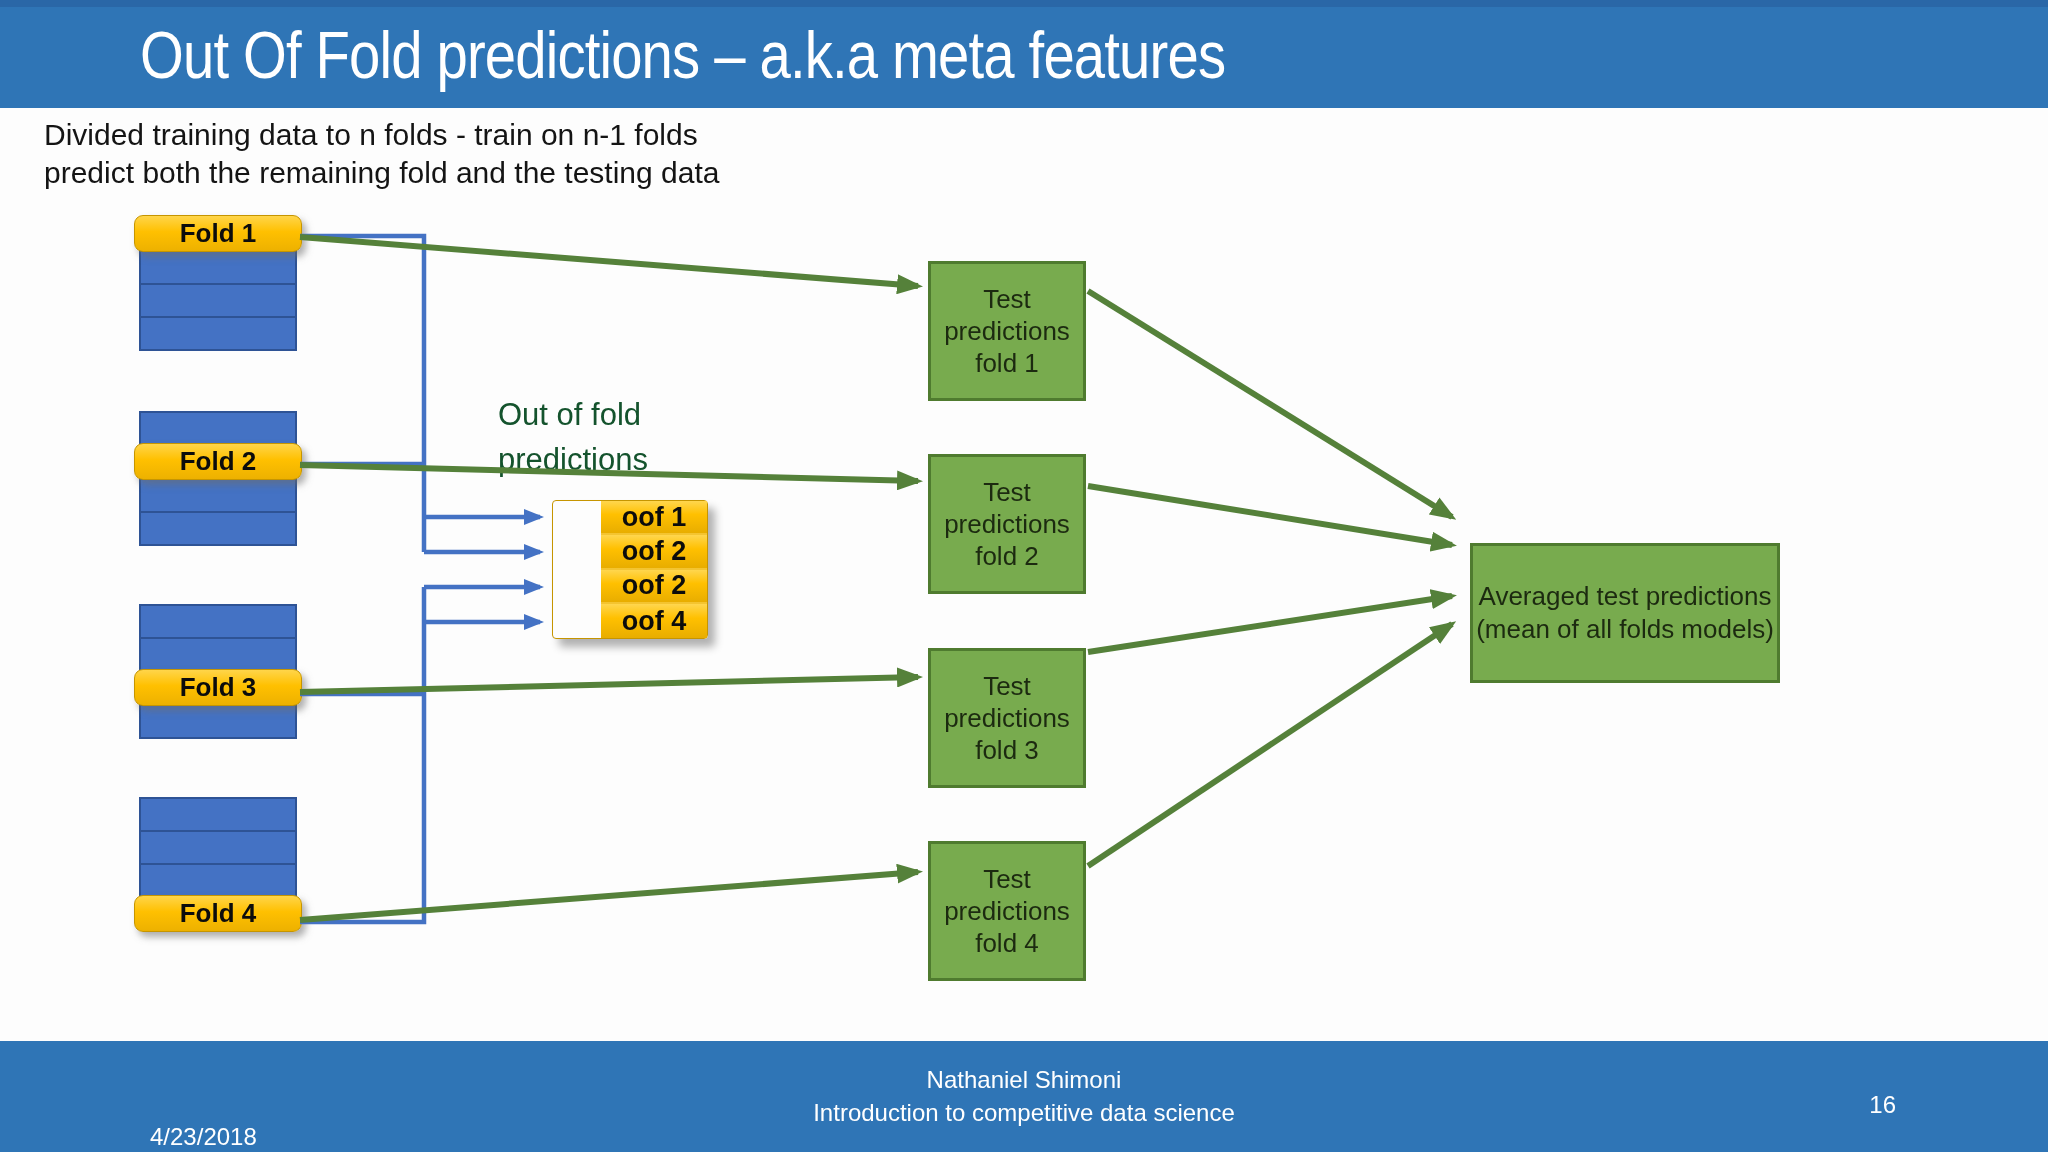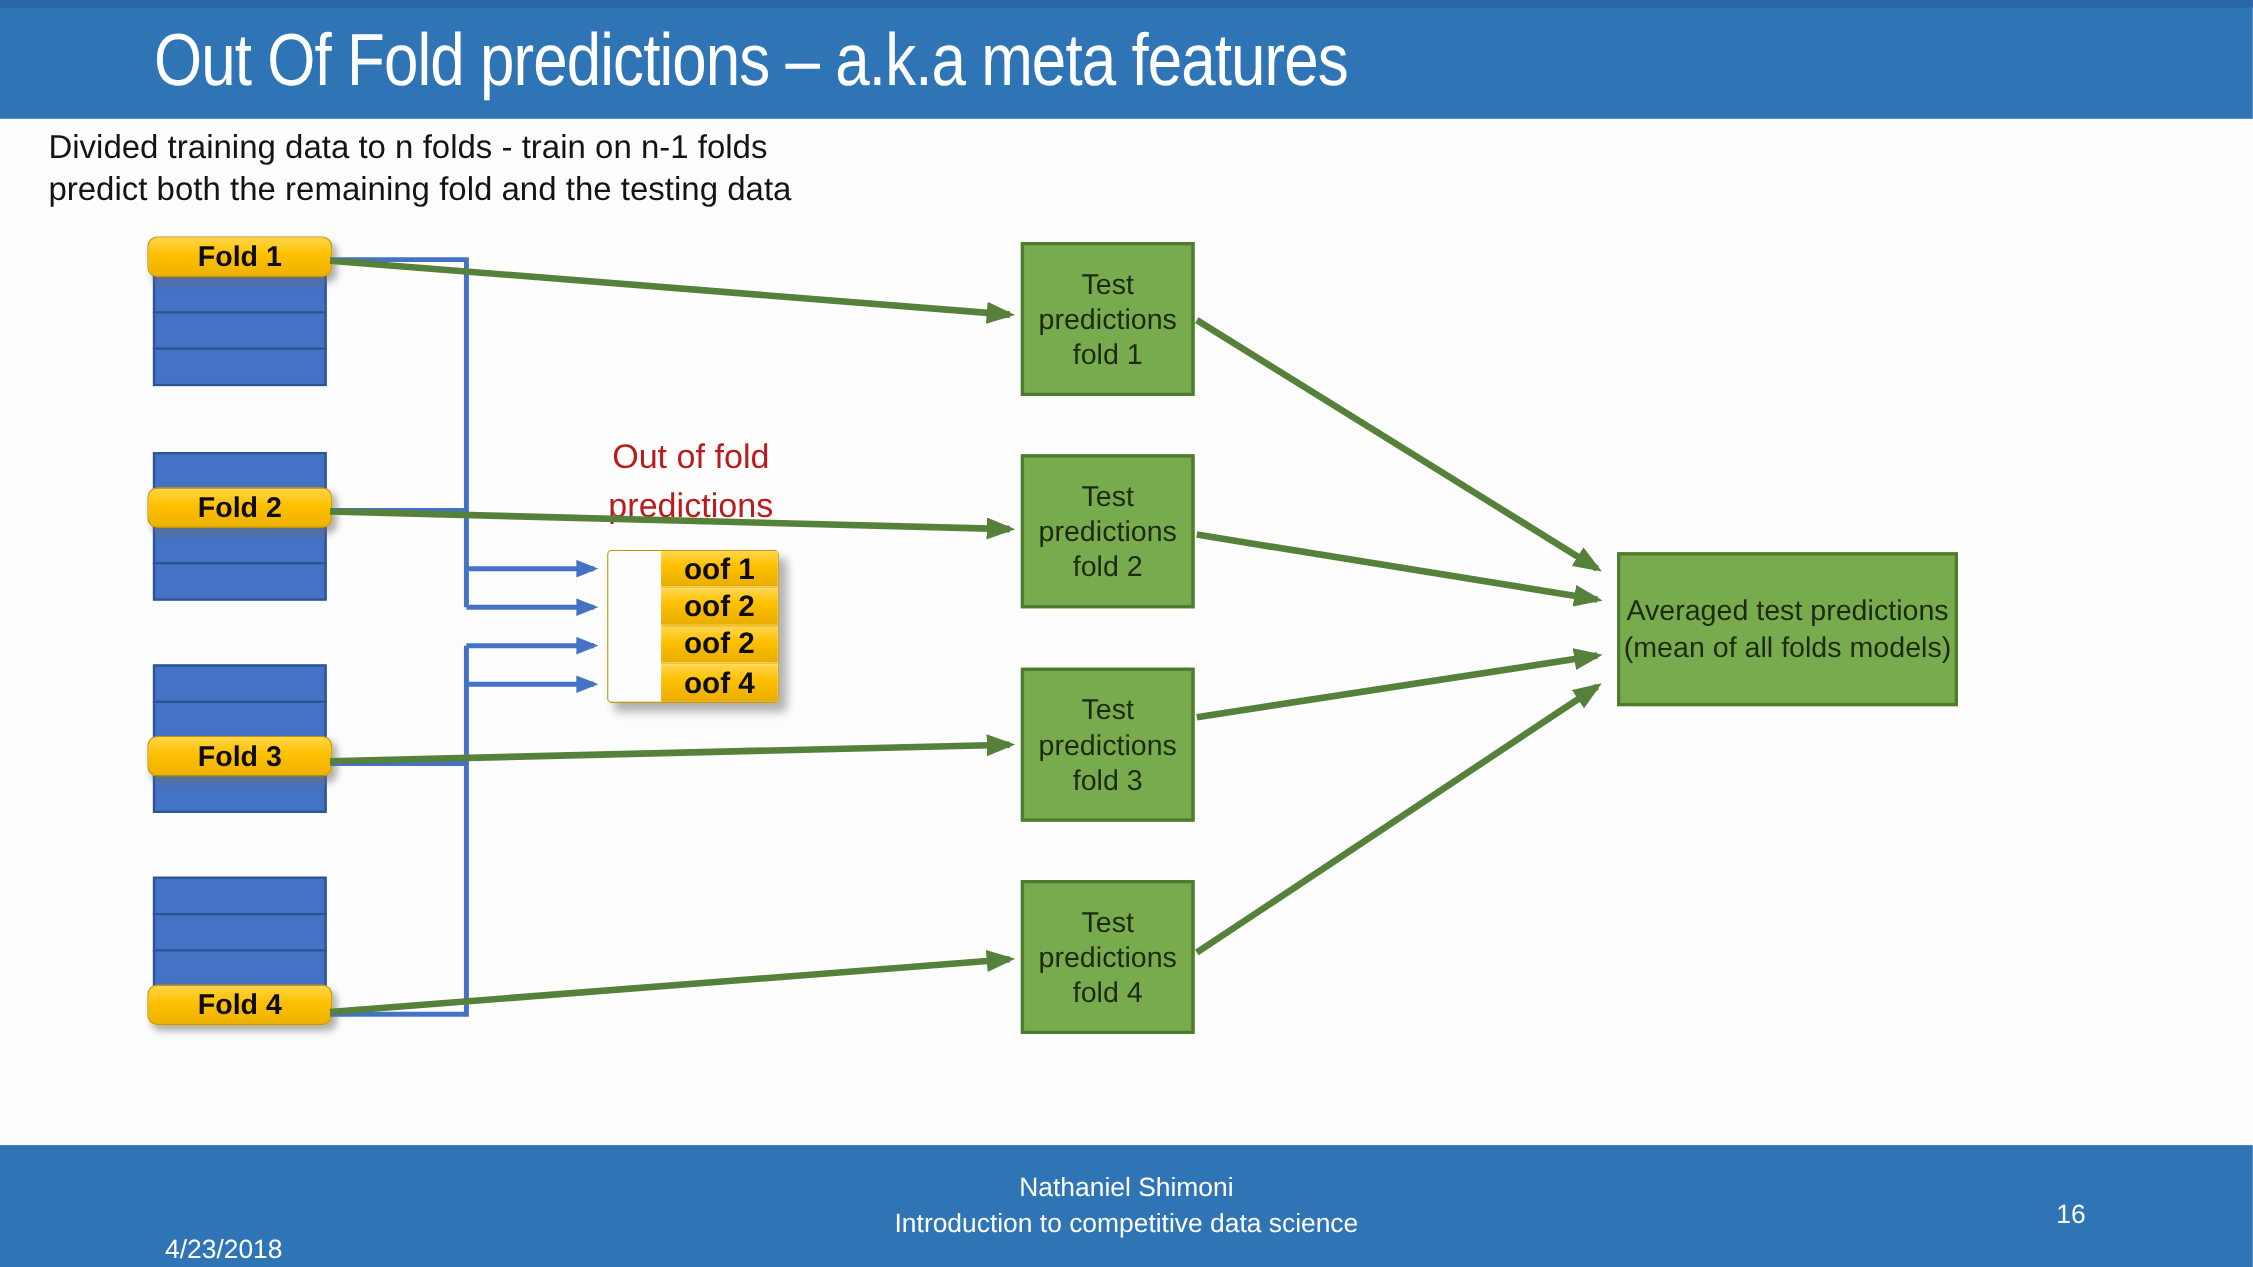--- a/index.html
+++ b/index.html
@@ -38,42 +38,42 @@
   .fold-label-row{
     position:relative;height:37px;margin:-3px -5px -1px -5px;z-index:3;
     background:linear-gradient(#ffd54a,#ffc000 45%,#edb100);
     border:1px solid #c69500;border-radius:9px;box-sizing:border-box;
     box-shadow:4px 5px 7px rgba(110,110,110,.55);
     display:flex;align-items:center;justify-content:center;
     font-weight:bold;font-size:26px;color:#0c0c0c;
   }
   
   .oof-caption{
-    position:absolute;left:498px;top:392px;width:260px;text-align:center;
-    font-size:31px;line-height:45px;color:#b91c1c;
+    position:absolute;left:498px;top:392px;width:260px;
+    font-size:31px;line-height:45px;color:#14532d;
   }
   .oof-stack{
     position:absolute;left:552px;top:500px;width:156px;z-index:2;
     box-shadow:7px 8px 9px rgba(0,0,0,.30);border:1px solid #c69500;box-sizing:border-box;
     border-radius:4px;
     padding-left:48px;
   }
   .oof-row{
     height:34.3px;box-sizing:border-box;
     background:linear-gradient(#ffd64e,#ffc000 42%,#e8ad00);
     border-bottom:2px solid #f4c430;
     display:flex;align-items:center;justify-content:center;
     font-weight:bold;font-size:27px;color:#0c0c0c;
   }
   .oof-row:last-child{border-bottom:none;}
   
   .green-box{
     position:absolute;background:#78ab4e;border:3px solid #4f7b2f;box-sizing:border-box;
     display:flex;flex-direction:column;align-items:center;justify-content:center;
-    font-size:26px;line-height:32px;color:#1c2a10;text-align:center;z-index:2;
+    font-size:26px;line-height:32px;color:#1c2a10;text-align:center;z-index:2;margin-top:41px;
   }
   .test-box{left:928px;width:158px;height:140px;}
   .avg-box{left:1470px;top:502px;width:310px;height:140px;line-height:33px;}
   
   .wires{position:absolute;left:0;top:0;width:2048px;height:1152px;z-index:4;pointer-events:none;}
 </style>
 </head>
 <body>
 
 <div class="title-bar">

